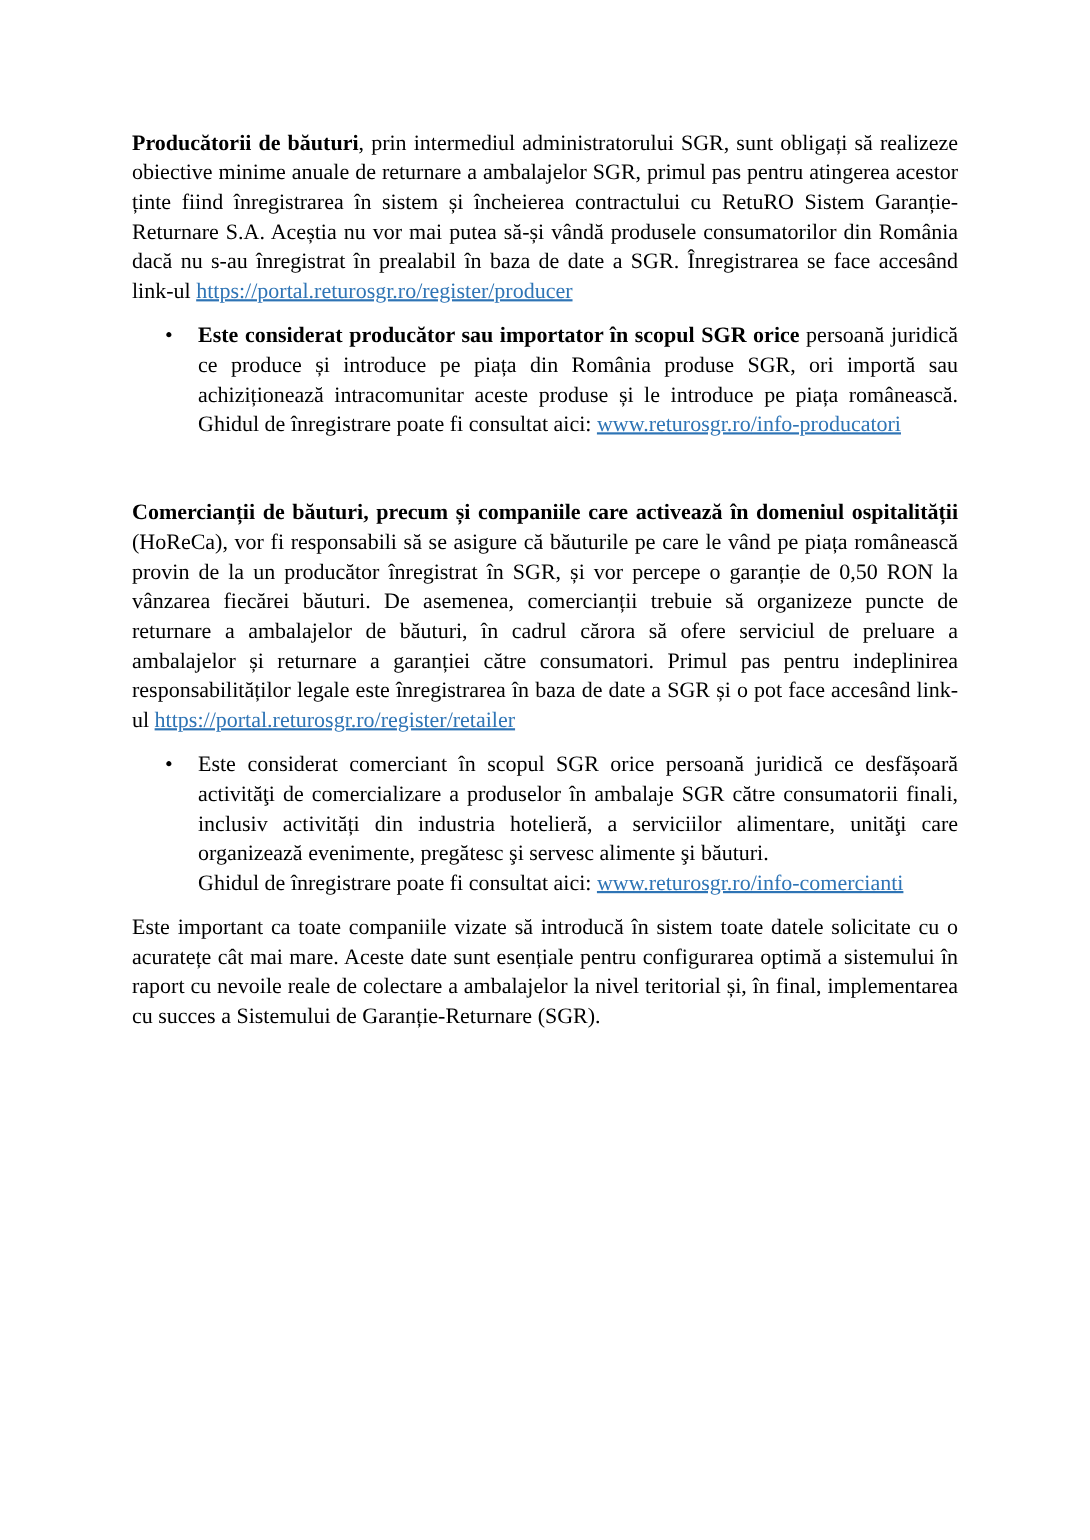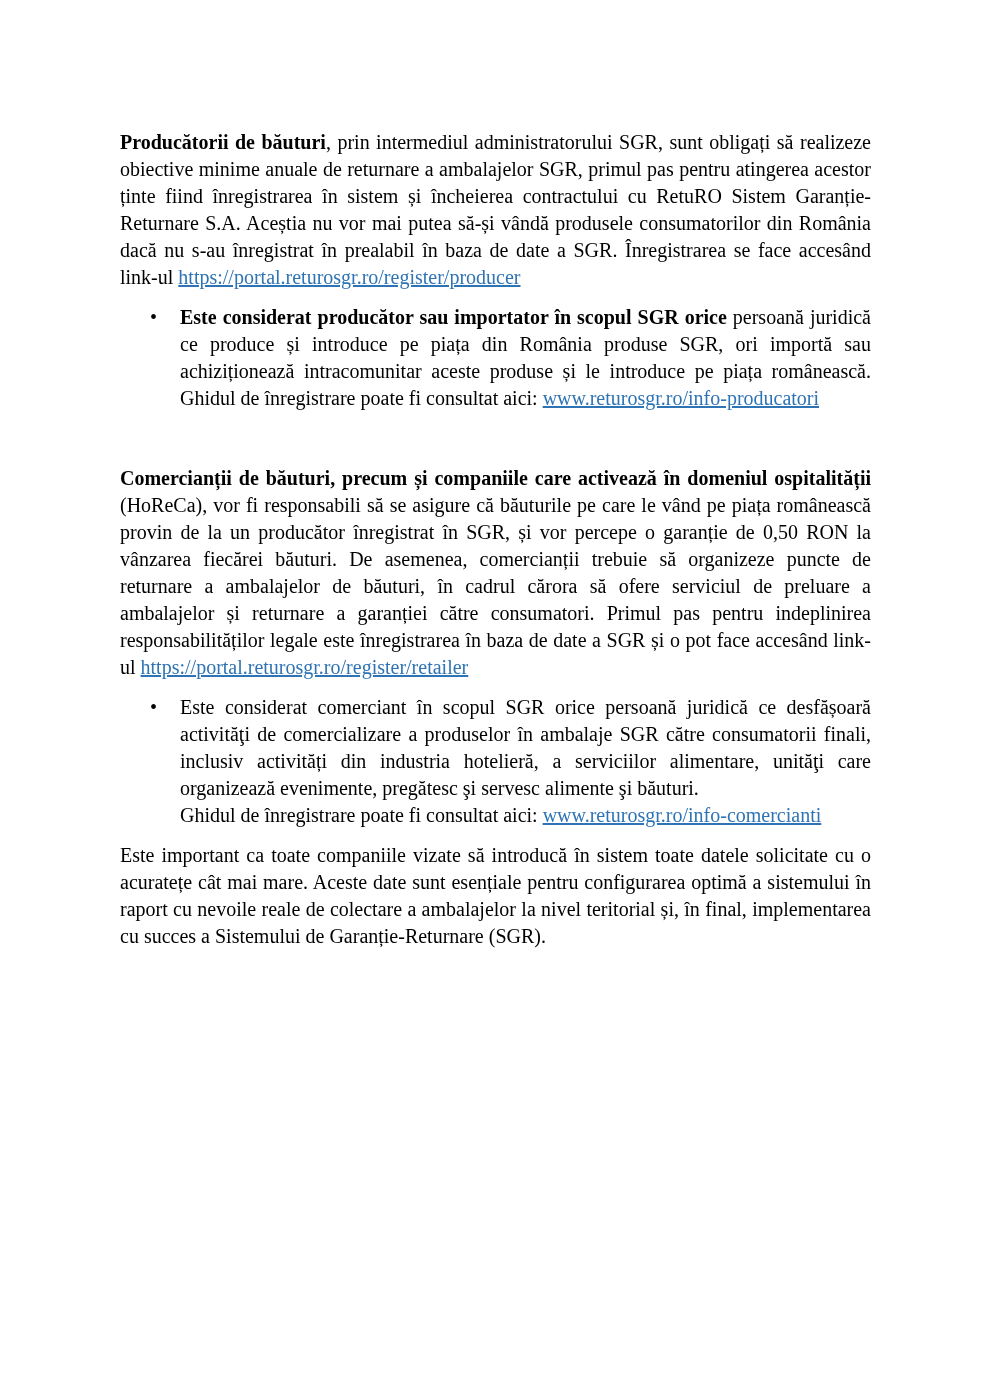--- a/index.html
+++ b/index.html
@@ -18,21 +18,21 @@
     color: #000000;
   }
   .page {
     box-sizing: border-box;
     width: 991px;
     height: 1400px;
     padding: 117px 120px 0 120px;
     background: #ffffff;
   }
   .para {
-    margin: 12px 0 13px 0;
+    margin: 0 0 13px 0;
     text-align: justify;
     font-family: Liberation Serif, serif;
   }
   .bullet-list {
     list-style: none;
     margin: 0 0 13px 0;
     padding: 0;
   }
   .bullet-item {
     position: relative;

